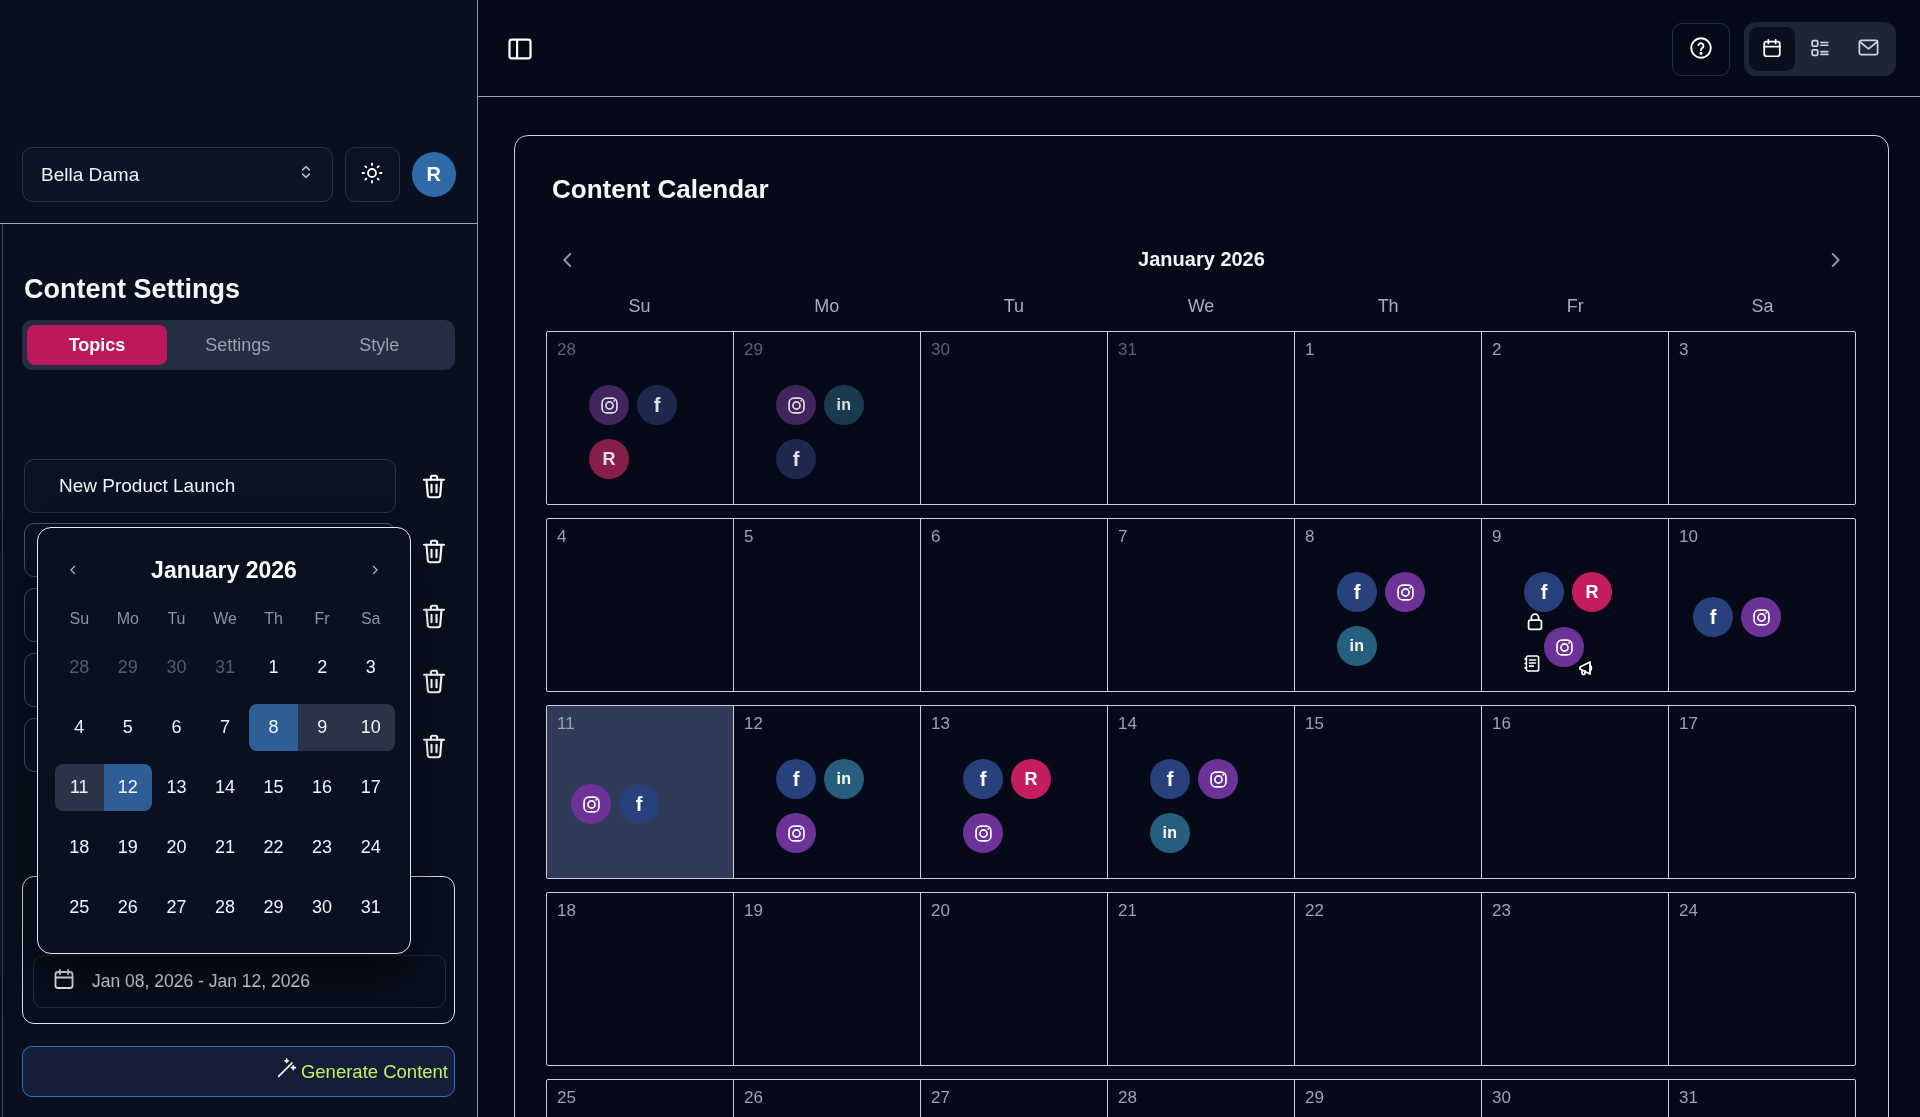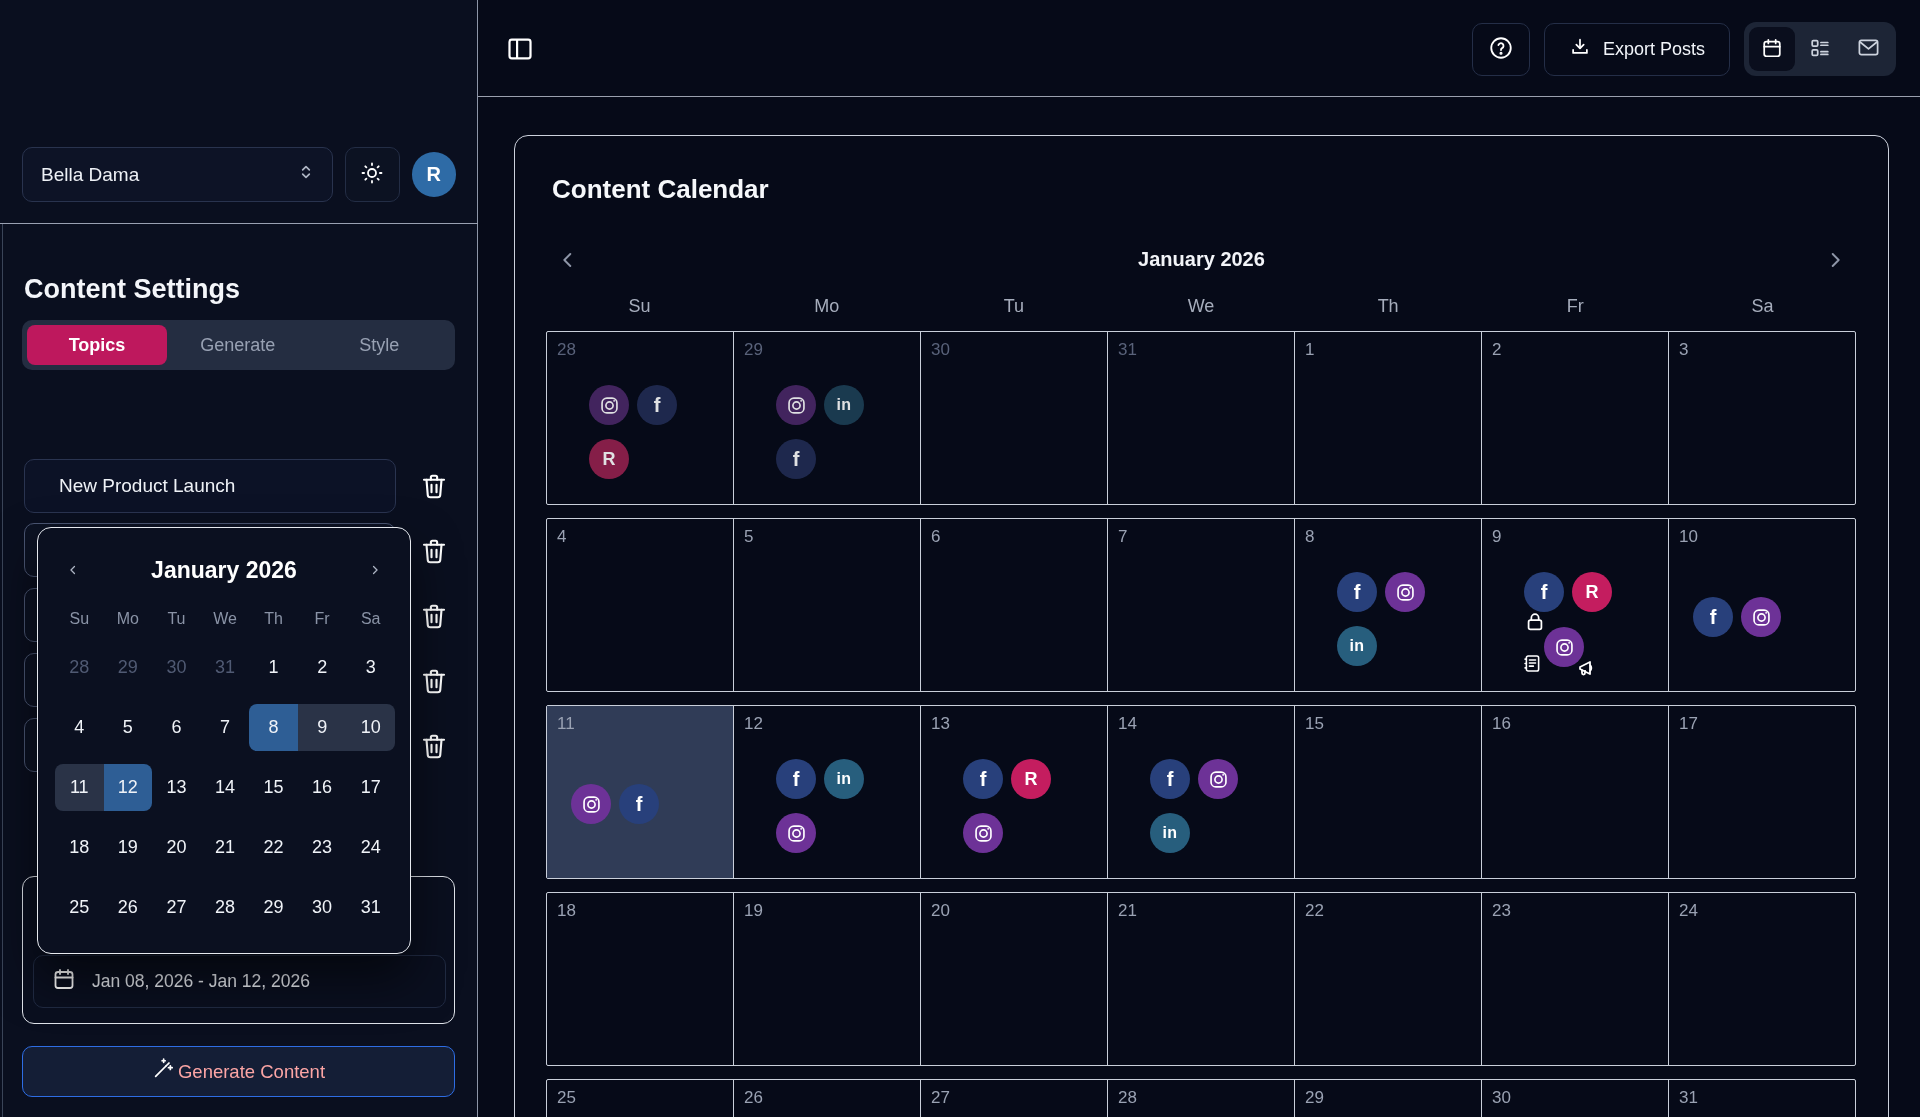--- a/index.html
+++ b/index.html
@@ -19,21 +19,21 @@
   .section-title{position:absolute;left:24px;top:252px;font-size:27px;font-weight:700;color:#f4f6fa;}
   .tabs{position:absolute;left:22px;top:320px;width:433px;height:50px;background:#242d41;border-radius:10px;display:flex;align-items:center;padding:5px;}
   .tab{flex:1;height:40px;border-radius:8px;display:flex;align-items:center;justify-content:center;font-size:18px;color:#98a1b3;cursor:pointer;}
   .tab.active{flex:0 0 140px;background:#be185d;color:#fff;font-weight:700;}
   .suggest{position:absolute;left:233px;top:402px;width:222px;height:44px;background:#111a2e;border:1px solid #2a3650;border-radius:10px;display:flex;align-items:center;justify-content:center;gap:10px;font-size:17px;color:#f0f3f8;cursor:pointer;}
   .topic-input{position:absolute;left:24px;top:459px;width:372px;height:54px;background:#0c1226;border:1px solid #2a3450;border-radius:10px;display:flex;align-items:center;padding:0 34px;font-size:19px;color:#eef1f6;}
   .trash-btn{position:absolute;width:30px;height:30px;color:#fff;background:none;border:none;padding:0;cursor:pointer;}
   .hidden-row{position:absolute;left:24px;width:372px;height:54px;background:#0c1223;border:1px solid #4a5572;border-radius:10px;}
   .range-box{position:absolute;left:22px;top:876px;width:433px;height:148px;border:1.5px solid #dfe3ea;border-radius:12px;}
   .date-field{position:absolute;left:10px;top:78px;width:413px;height:53px;background:#0a0f1f;border:1px solid #202a42;border-radius:10px;display:flex;align-items:center;gap:16px;padding:0 18px;font-size:17.5px;color:#e8ebf1;cursor:pointer;}
-  .generate{position:absolute;left:22px;top:1046px;width:433px;height:51px;background:#141e36;border:1.5px solid #2e6de4;border-radius:10px;display:flex;align-items:center;justify-content:center;gap:4px;font-size:18.5px;color:#fca5a5;cursor:pointer;}
+  .generate{position:absolute;left:22px;top:1046px;width:433px;height:51px;background:#141e36;border:1.5px solid #2e6de4;border-radius:10px;display:flex;align-items:center;justify-content:flex-end;gap:4px;font-size:18.5px;color:#bef264;cursor:pointer;}
 
   
   .picker{position:absolute;left:37px;top:527px;width:374px;height:427px;background:#0b1020;border:1.5px solid #e6e9ef;border-radius:14px;box-shadow:0 24px 48px rgba(0,0,0,.55);z-index:5;padding:0 17px;}
   .picker-head{position:absolute;left:0;top:26px;width:100%;height:32px;display:flex;align-items:center;justify-content:space-between;padding:0 22px;}
   .picker-title{font-size:23px;font-weight:700;color:#fff;}
   .pk-nav{width:26px;height:26px;color:#aeb5c4;background:none;border:none;display:flex;align-items:center;justify-content:center;cursor:pointer;}
   .pk-days{position:absolute;left:17px;top:82px;width:340px;display:grid;grid-template-columns:repeat(7,1fr);}
   .pk-days span{text-align:center;font-size:16px;color:#8a93a6;}
   .pk-grid{position:absolute;left:17px;top:116px;width:340px;display:grid;grid-template-columns:repeat(7,1fr);grid-auto-rows:47px;row-gap:13px;}
   .pk-cell{display:flex;align-items:center;justify-content:center;font-size:18px;color:#f0f3f8;cursor:pointer;}
@@ -116,21 +116,21 @@
       <div class="avatar">R</div>
     </div>
 
     <div class="sep"></div>
     <div class="side-edge"></div>
 
     <h2 class="section-title">Content Settings</h2>
 
     <div class="tabs" id="tabs">
         <div class="tab active">Topics</div>
-        <div class="tab">Generate</div>
+        <div class="tab">Settings</div>
         <div class="tab">Style</div>
       </div>
 
 
     <div class="topic-input">
       <span>New Product Launch</span>
     </div>
     <button class="trash-btn" style="left:419px;top:471px;">
       <svg viewBox="0 0 24 24" fill="none" stroke="#fff" stroke-width="1.7" stroke-linecap="round">
           <path d="M4,7 h16"></path>
@@ -269,30 +269,20 @@
       <div class="tb-right">
         <button class="help-btn">
           <span>
             <svg width="26" height="26" viewBox="0 0 24 24" fill="none" stroke="#fff" stroke-width="1.7" stroke-linecap="round">
                 <circle cx="12" cy="12" r="9"></circle>
                 <path d="M9.6,9.3 a2.4,2.4 0 1 1 3.4,2.8 c-.8.4-1,1-1,1.8"></path>
                 <circle cx="12" cy="16.8" r=".6" fill="#fff"></circle>
               </svg>
           </span>
         </button>
-        <button class="export-btn">
-          <span>
-            <svg width="22" height="22" viewBox="0 0 24 24" fill="none" stroke="#fff" stroke-width="1.9" stroke-linecap="round" stroke-linejoin="round">
-                <path d="M12,4 v9"></path>
-                <path d="M8,9.5 L12,13.5 L16,9.5"></path>
-                <path d="M4.5,15 v3.5 h15 V15"></path>
-              </svg>
-          </span>
-          <span>Export Posts</span>
-        </button>
         <div class="view-group">
           <button class="view-btn active">
             <span>
               <svg width="22" height="22" viewBox="0 0 24 24" fill="none" stroke="currentColor" stroke-width="1.9" stroke-linecap="round">
                   <rect x="3.5" y="5" width="17" height="16" rx="2.5"></rect>
                   <path d="M8,3 v4 M16,3 v4 M3.5,10.5 h17"></path>
                 </svg>
             </span>
           </button>
           <button class="view-btn">

